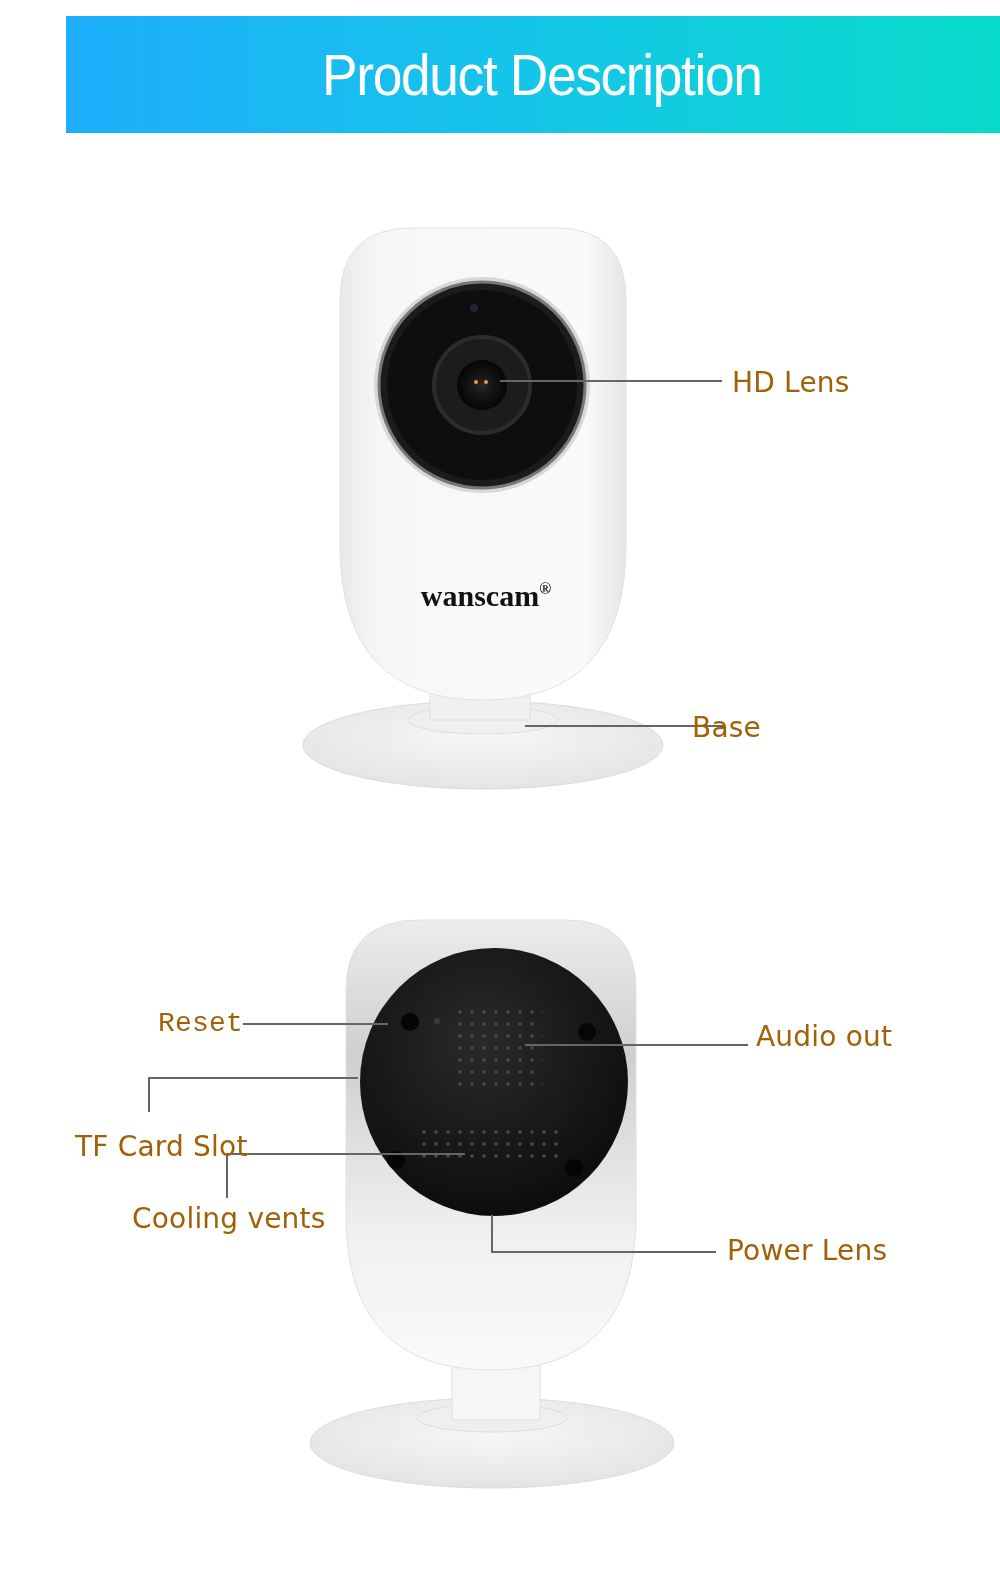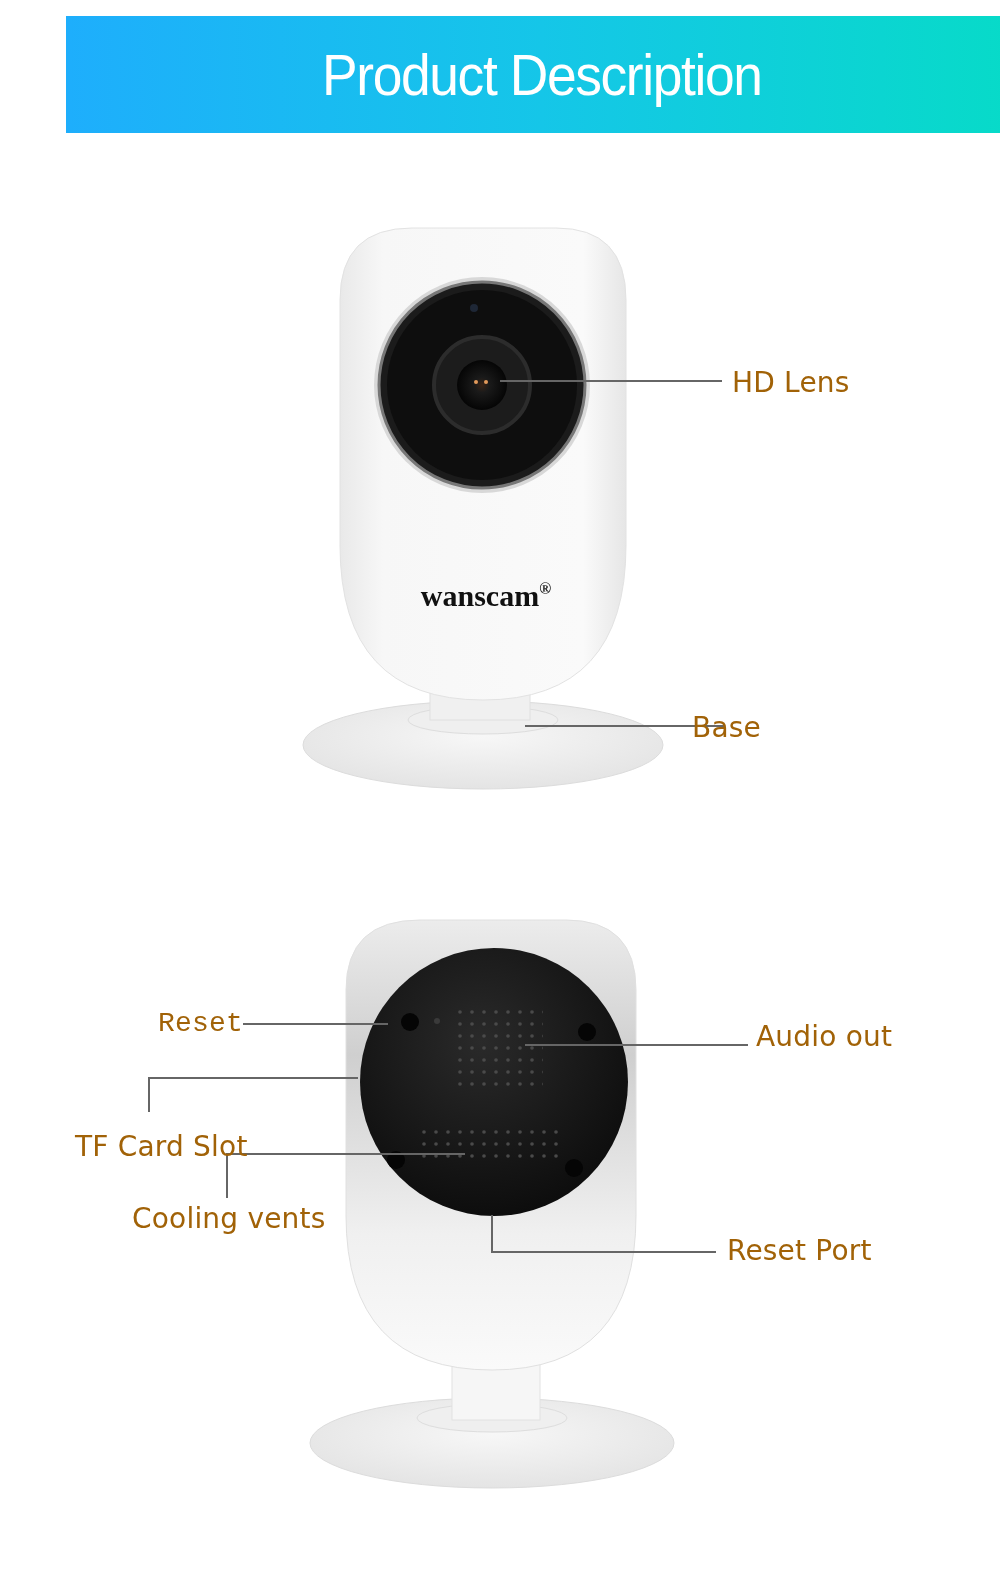--- a/index.html
+++ b/index.html
@@ -98,13 +98,13 @@
   </g>
 </svg>
 
 <span class="label" style="left:732px; top:366px;">HD Lens</span>
 <span class="label" style="left:692px; top:711px;">Base</span>
 
 <span class="label" style="left:158px; top:1008px;font-family:Liberation Mono, monospace;">Reset</span>
 <span class="label" style="left:75px; top:1110px;margin-top:20px;">TF Card Slot</span>
 <span class="label" style="left:96px; top:1202px;margin-left:36px;">Cooling vents</span>
 <span class="label" style="left:756px; top:1020px;">Audio out</span>
-<span class="label" style="left:727px; top:1234px;">Reset Port</span>
+<span class="label" style="left:727px; top:1234px;">Power Lens</span>
 
 </body></html>

